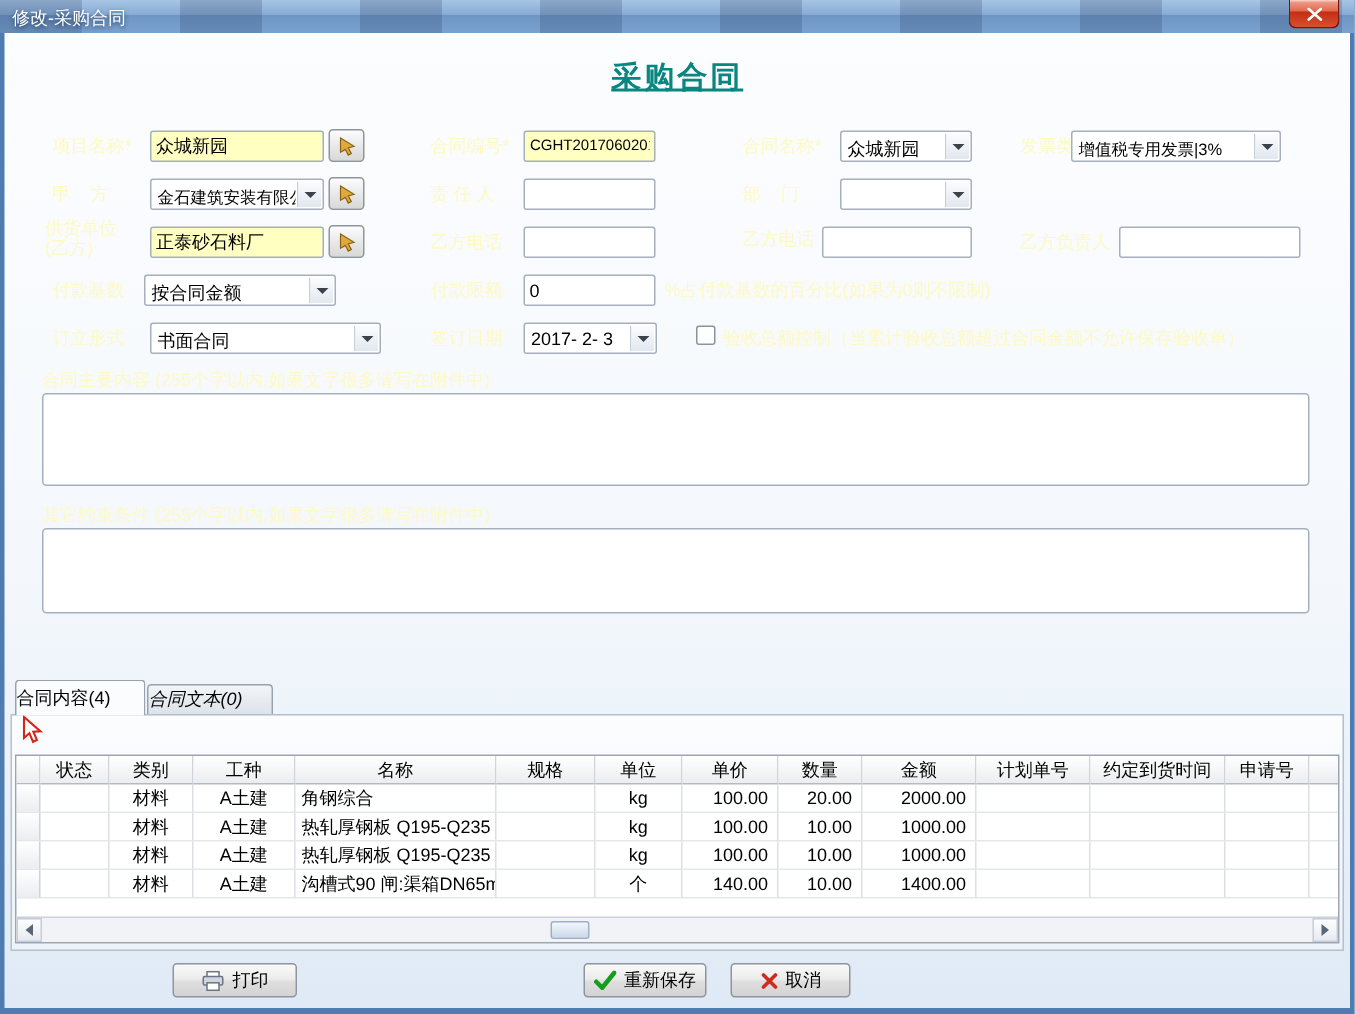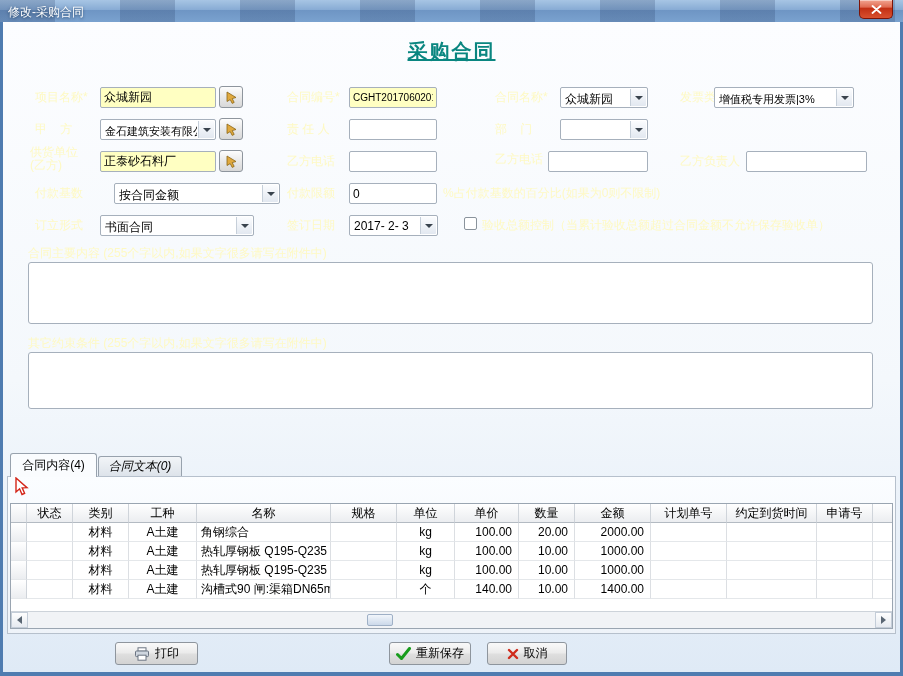--- a/index.html
+++ b/index.html
@@ -21,21 +21,21 @@
   .combo{position:absolute;height:21px;border:1px solid #a6b0bc;border-radius:2px;background:#fff;cursor:default;}
   .cval{position:absolute;left:4px;right:18px;top:3px;overflow:hidden;white-space:pre;font-size:12px;}
   .combo.small .cval{font-size:11px;top:4px;}
   .ddbtn{position:absolute;right:1px;top:1px;bottom:1px;width:16px;border-left:1px solid #c6cfd9;border-radius:0 1px 1px 0;
     background:linear-gradient(180deg,#fbfcfe,#e2e8f0);display:flex;align-items:center;justify-content:center;}
   .tri{width:0;height:0;border-left:4px solid transparent;border-right:4px solid transparent;border-top:4px solid #39434d;}
   .lookup{position:absolute;width:24px;height:22px;border:1px solid #8e959d;border-radius:3px;
     background:linear-gradient(#fdfdfd,#e9e9e9 50%,#d8d8d8);display:flex;align-items:center;justify-content:center;cursor:pointer;}
   .cb{position:absolute;width:13px;height:13px;background:#fff;border:1px solid #8a939c;border-radius:2px;}
   .bigtxt{position:absolute;border:1px solid #a6b0bc;border-radius:3px;background:#fff;resize:none;font:12px "Liberation Sans","DejaVu Sans",sans-serif;padding:3px;}
-  .tab{position:absolute;border:1px solid #98a2ad;border-bottom:none;border-radius:3px 3px 0 0;display:flex;align-items:center;justify-content:center;cursor:pointer;}
+  .tab{position:absolute;border:1px solid #98a2ad;border-bottom:none;border-radius:3px 3px 0 0;display:flex;align-items:center;justify-content:flex-start;cursor:pointer;}
   .tab.active{background:#fafcfe;z-index:3;}
   .tab.inactive{background:linear-gradient(#f2f5f8,#dde3ea);z-index:2;font-style:italic;}
   .panel{position:absolute;left:7px;top:476px;width:889px;height:158px;border:1px solid #b6c0cc;background:linear-gradient(#fbfdff,#eef3f9);z-index:1;}
   .tbtn{position:absolute;height:22px;display:flex;align-items:center;gap:4px;padding:0 6px;font-size:12px;background:transparent;border:1px solid transparent;border-radius:2px;cursor:pointer;}
   .grid{position:absolute;left:10px;top:503px;width:883px;height:126px;border:1px solid #9aa5b1;background:#fff;overflow:hidden;z-index:2;}
   .grow{display:flex;height:19px;}
   .gcell{height:19px;line-height:18px;border-right:1px solid #dcdfe3;border-bottom:1px solid #e4e7ea;overflow:hidden;white-space:pre;font-size:12px;text-align:center;flex:0 0 auto;}
   .hcell{background:linear-gradient(#ffffff,#ebedf0);border-right:1px solid #cfd4da;border-bottom:1px solid #b3bac2;text-align:center !important;padding:0 !important;}
   .c0{width:16px;background:linear-gradient(#ffffff,#ebedf0);border-right:1px solid #cfd4da;}
   .c1{width:46px}.c2{width:56px}.c3{width:68px}
@@ -131,21 +131,21 @@
       </svg>
   </div>
   <div class="lbl" style="left:287px;top:154px">乙方电话</div>
   <input class="tb" style="left: 349px; top: 151px; width: 88px;">
   <div class="lbl" style="left:495px;top:152px">乙方电话</div>
   <input class="tb" style="left: 548px; top: 151px; width: 100px;">
   <div class="lbl" style="left:680px;top:154px">乙方负责人</div>
   <input class="tb" style="left: 746px; top: 151px; width: 121px;">
 
   <div class="lbl" style="left:35px;top:186px">付款基数</div>
-  <div class="combo" style="left:114px;top:183px;width:166px">
+  <div class="combo" style="left:96px;top:183px;width:128px">
     <span class="cval">按合同金额</span>
     <div class="ddbtn">
         <div class="tri"></div>
       </div>
   </div>
   <div class="lbl" style="left:287px;top:186px">付款限额</div>
   <input class="tb" style="left: 349px; top: 183px; width: 88px;" value="0">
   <div class="lbl" style="left:443px;top:186px">%占付款基数的百分比(如果为0则不限制)</div>
 
   <div class="lbl" style="left:35px;top:218px">订立形式</div>

